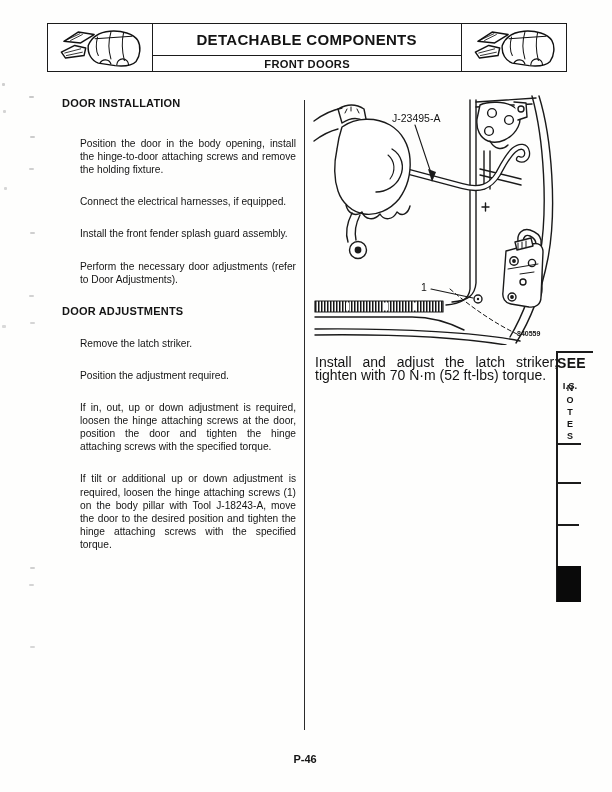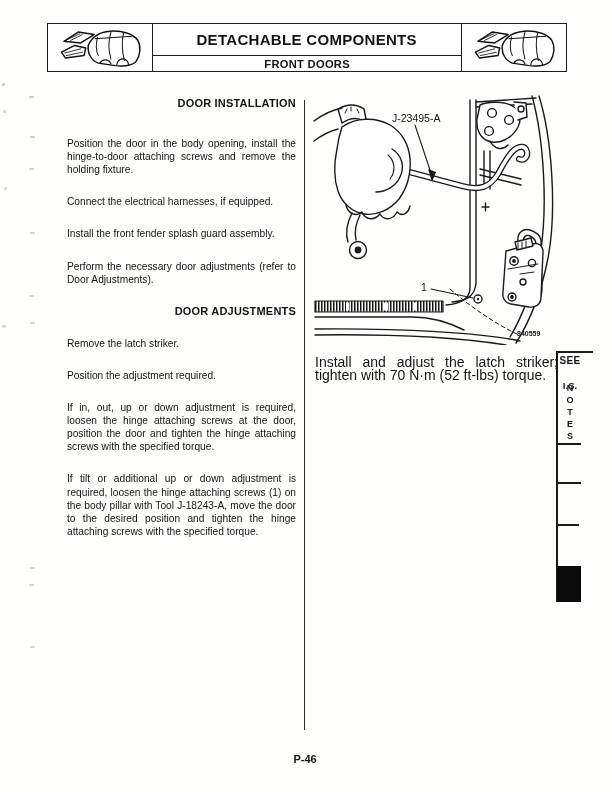--- a/index.html
+++ b/index.html
@@ -29,24 +29,24 @@
   .header-sub-row span {
     display:inline-block; transform:scaleX(.97);
     font-weight:bold; font-size:11.5px; letter-spacing:.3px; white-space:nowrap;
   }
 
   
   .col-left {
     position:absolute; left:62px; top:97px; width:234px;
     font-size:10.2px; line-height:13.1px; text-align:justify;
   }
-  .col-left p { margin:0 0 19px 5px; }
+  .col-left p { margin:0 0 19px 18px; }
   .sec-heading {
     font-size:11px; font-weight:bold; letter-spacing:.2px;
-    margin:0 0 27px 0; text-align:right;
+    margin:0 0 27px 0; text-align:left;
   }
   .sec-heading.second { margin-top:16px; margin-bottom:19px; }
 
   
   .divider-v {
     position:absolute; left:304px; top:100px; width:1.2px; height:630px;
     background:#2b2b2b;
   }
 
   
@@ -56,21 +56,21 @@
 
   .fig-caption {
     position:absolute; left:315px; top:356px; width:243px;
     font-size:14px; line-height:13.2px; text-align:justify;
   }
 
   
   .sb-vline { position:absolute; left:556px; top:351px; width:1.5px; height:251px; background:#1b1b1b; }
   .sb-hline { position:absolute; height:1.5px; background:#1b1b1b; }
   .sb-text  { position:absolute; left:557px; width:26px; text-align:center; font-weight:bold; color:#141414; }
-  .sb-see   { top:355px; font-size:10px; letter-spacing:.3px; }
+  .sb-see   { top:355px; font-size:14px; letter-spacing:.3px; }
   .sb-is    { top:368px; font-size:9.5px;margin-top:12px; }
   .sb-letter{ font-size:9px; }
   .sb-block { position:absolute; left:557px; top:566px; width:24px; height:36px; background:#0a0a0a; }
 
   
   .footer-page {
     position:absolute; left:282px; top:753px; width:46px; text-align:center;
     font-weight:bold; font-size:11px;
   }
 

